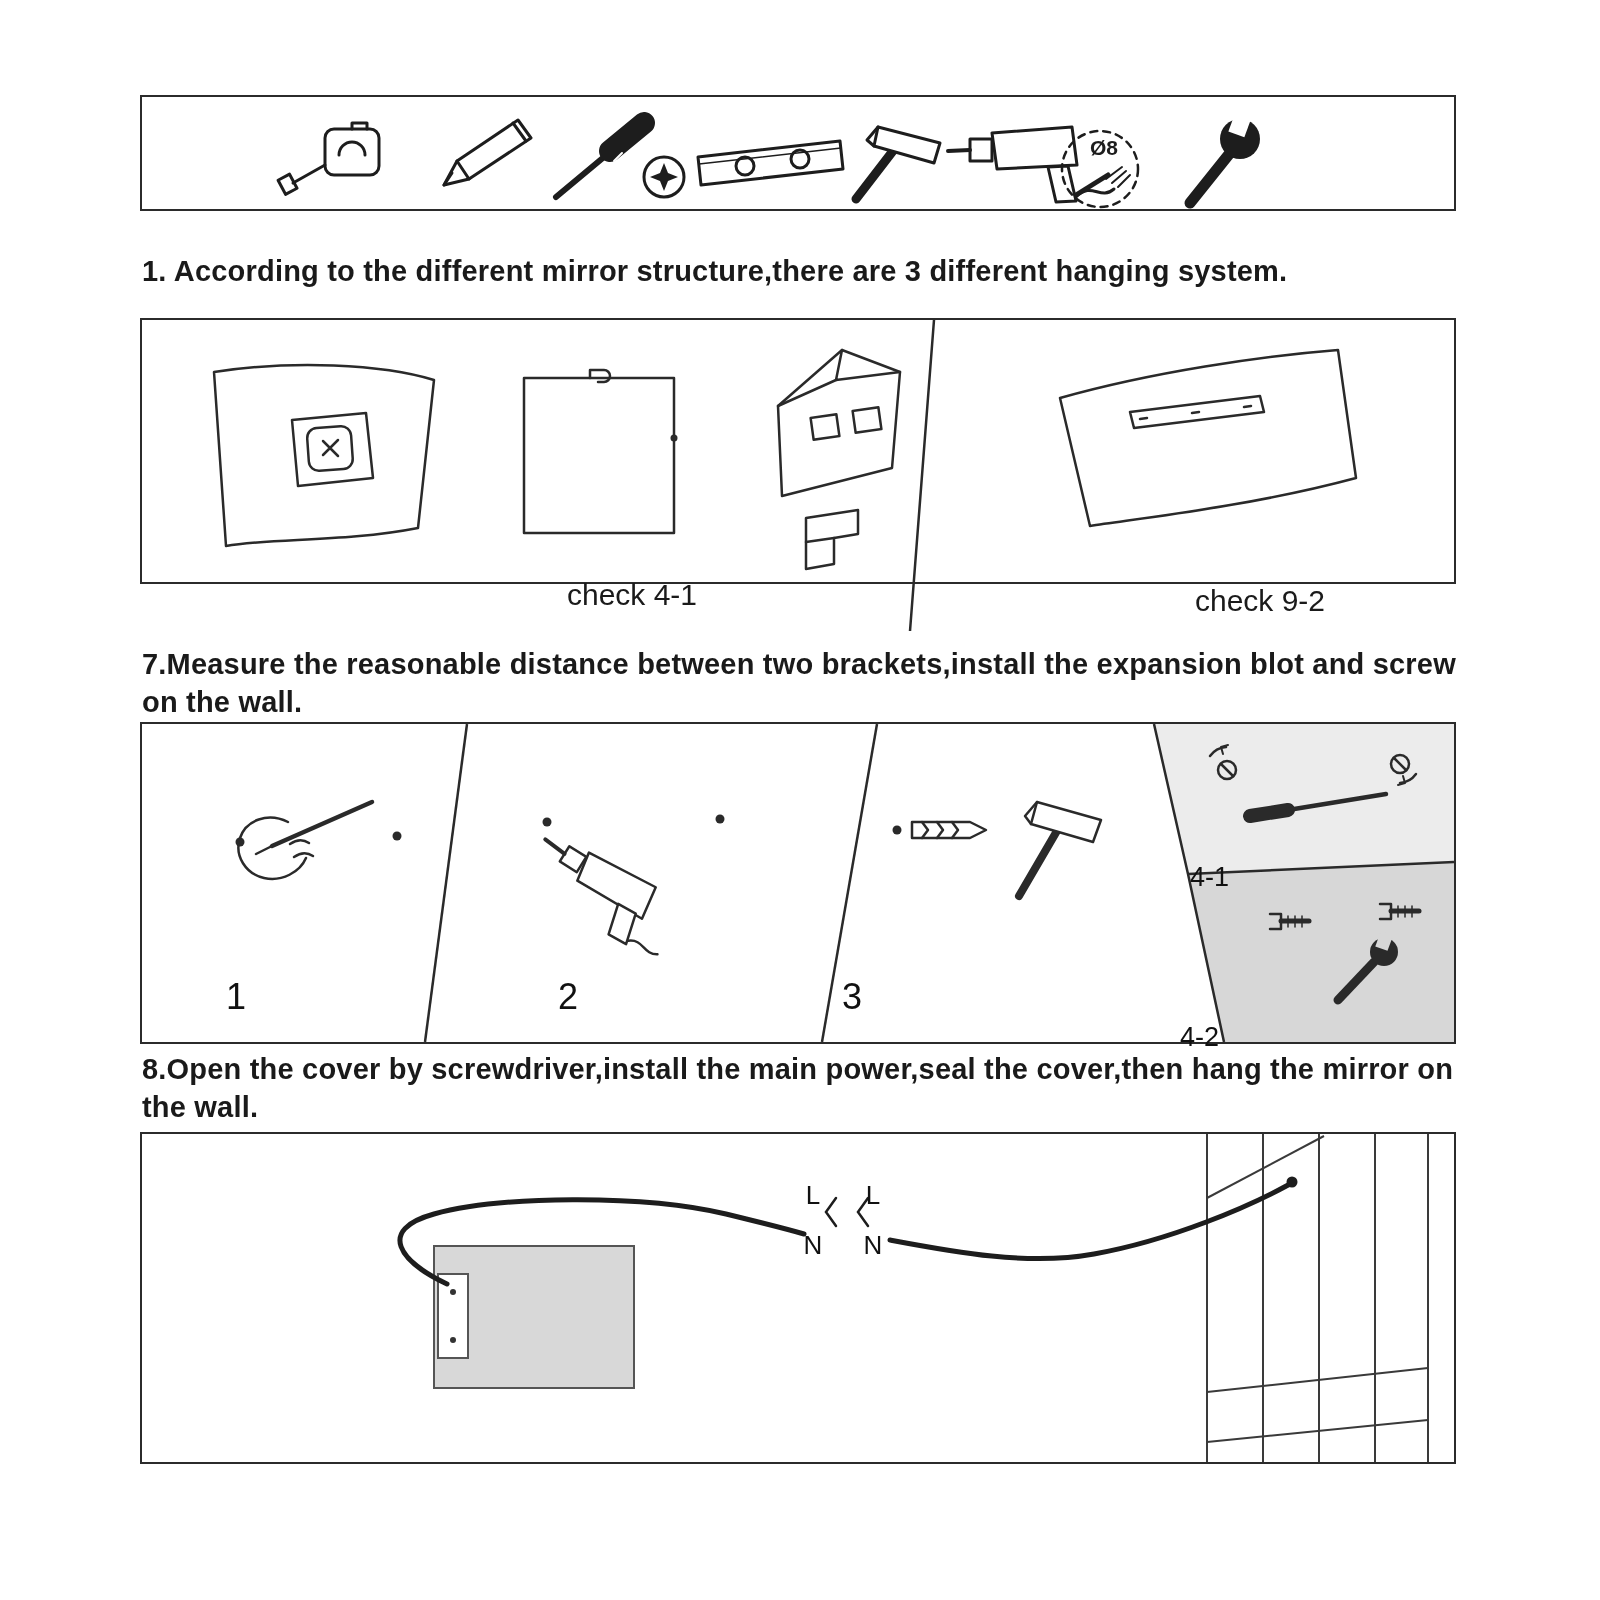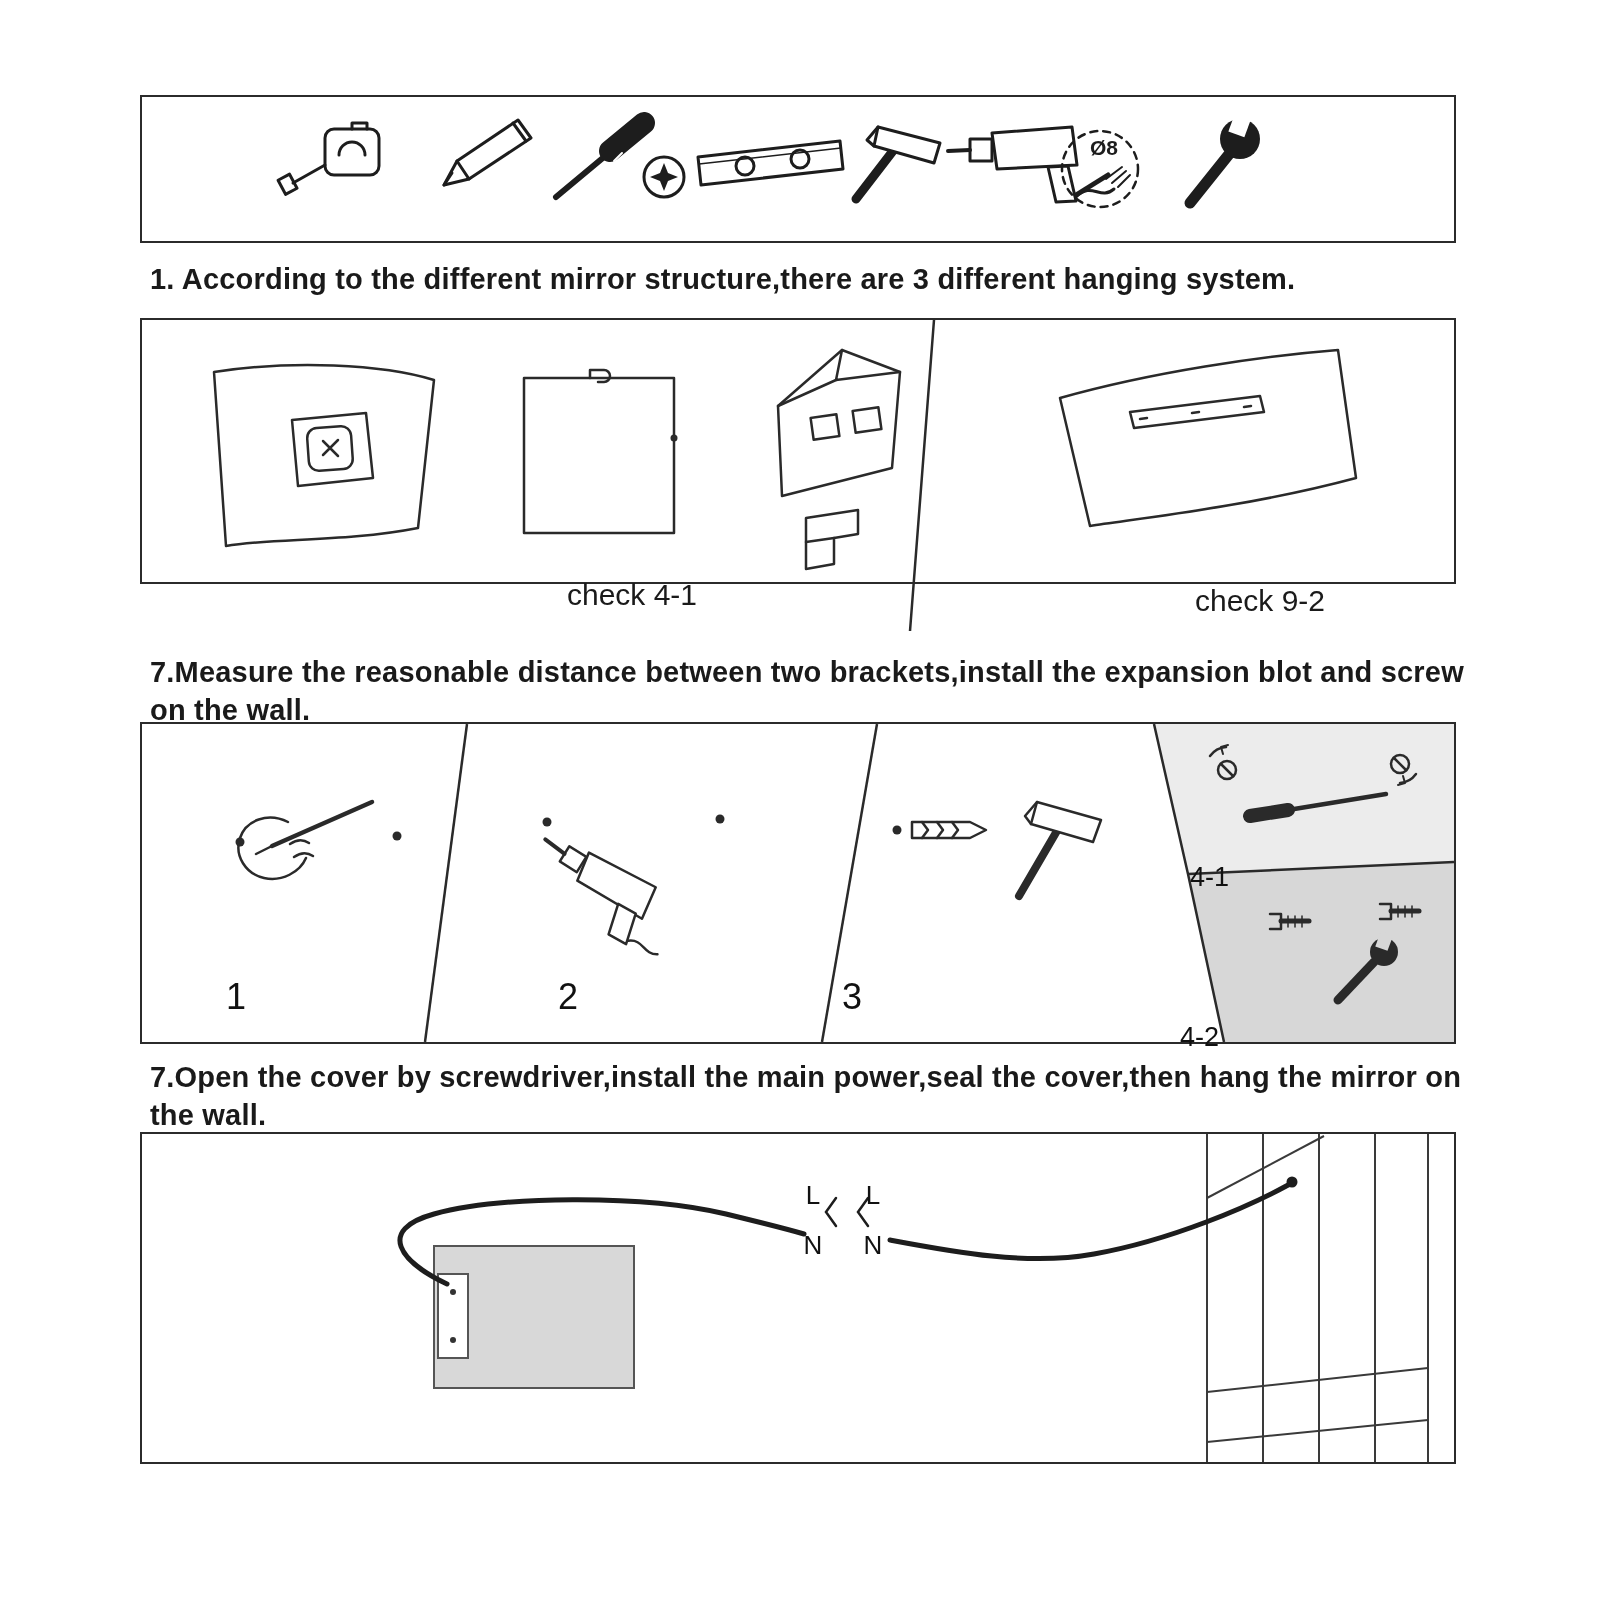--- a/index.html
+++ b/index.html
@@ -5,26 +5,26 @@
   html,body{margin:0;padding:0;}
   body{
     width:1600px;height:1600px;background:#ffffff;position:relative;
     font-family:"Liberation Sans","DejaVu Sans",sans-serif;color:#1a1a1a;
     overflow:hidden;
   }
   .box{
     position:absolute;left:140px;width:1316px;border:2px solid #2b2b2b;
     background:#fff;box-sizing:border-box;
   }
-  #tools-box{top:95px;height:148px;}
+  #tools-box{top:95px;height:116px;}
   #hang-box{top:318px;height:266px;}
   #mount-box{top:722px;height:322px;}
   #wire-box{top:1132px;height:332px;}
   .step{
-    position:absolute;left:142px;width:1330px;margin:8px;
+    position:absolute;left:142px;width:1330px;margin:0;
     font-size:29px;font-weight:700;letter-spacing:.2px;line-height:1.32;
   }
   #step1{top:252px;}
   #step2{top:645px;}
   #step3{top:1050px;}
   .cap{
     position:absolute;font-size:30px;font-weight:400;color:#1a1a1a;
     transform:translateX(-50%);white-space:nowrap;
   }
   #check41{left:490px;top:258px;}
@@ -228,21 +228,21 @@
       </g>
     </svg>
 
     <span class="plabel" style="left:84px;top:252px">1</span>
     <span class="plabel" style="left:416px;top:252px">2</span>
     <span class="plabel" style="left:700px;top:252px">3</span>
     <span class="plabel small" style="left:1048px;top:100px">4-1</span>
     <span class="plabel small" style="left:1038px;top:260px">4-2</span>
   </section>
 
-  <p class="step" id="step3">7.Open the cover by screwdriver,install the main power,seal the cover,then hang the mirror on the wall.</p>
+  <p class="step" id="step3">8.Open the cover by screwdriver,install the main power,seal the cover,then hang the mirror on the wall.</p>
 
   <section class="box" id="wire-box">
     <svg width="1312" height="328" viewBox="0 0 1312 328">
 
       <g stroke="#3a3a3a" stroke-width="2" fill="none">
         <line x1="1065" y1="0" x2="1065" y2="328"></line>
         <line x1="1121" y1="0" x2="1121" y2="328"></line>
         <line x1="1177" y1="0" x2="1177" y2="328"></line>
         <line x1="1233" y1="0" x2="1233" y2="328"></line>
         <line x1="1286" y1="0" x2="1286" y2="328"></line>

